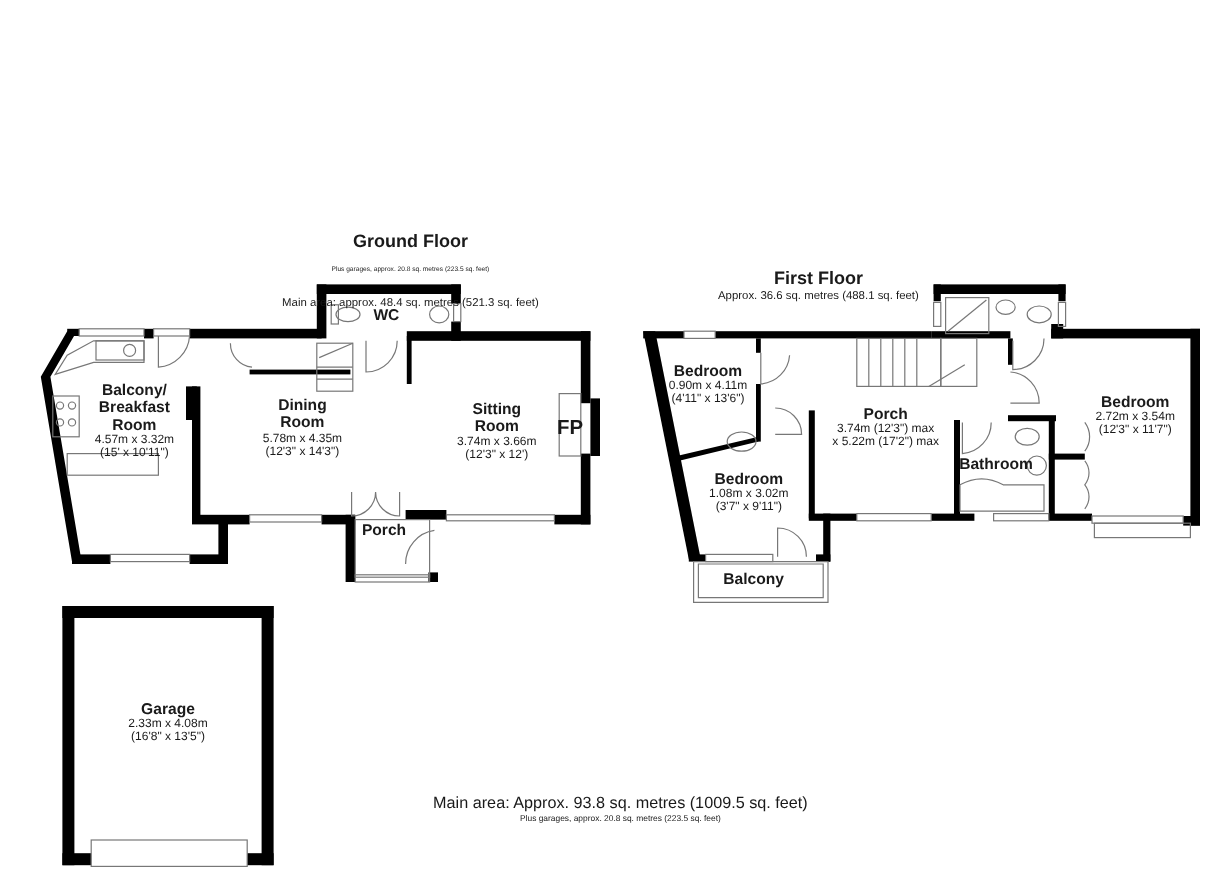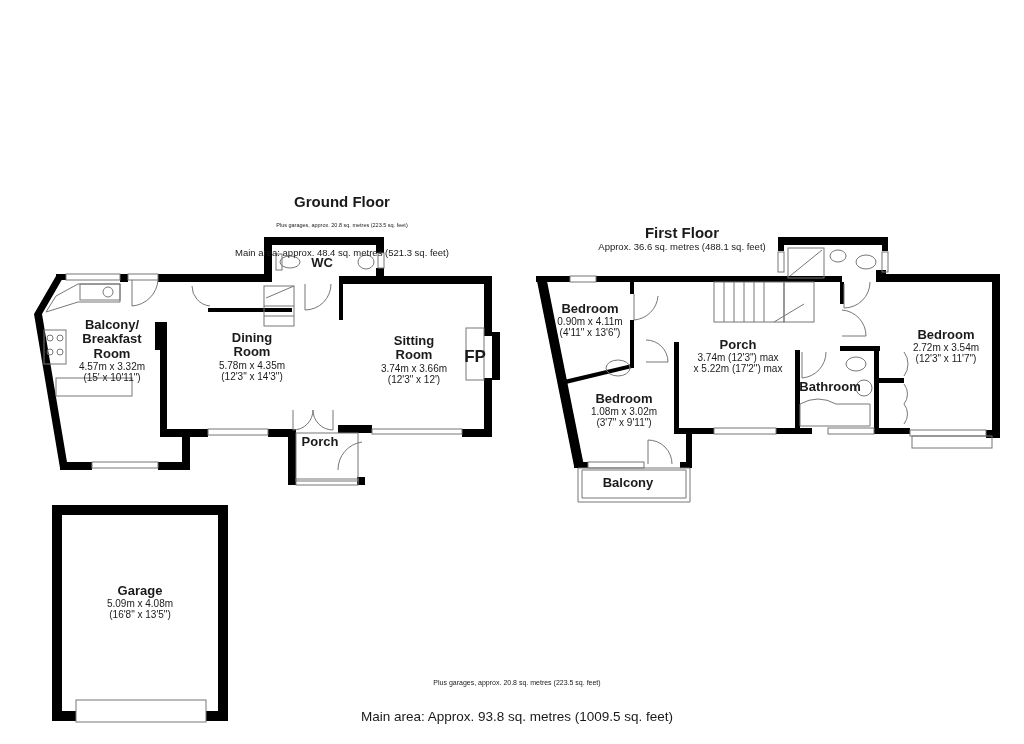--- a/index.html
+++ b/index.html
@@ -192,21 +192,21 @@
   <div class="room-dim">3.74m x 3.66m</div>
   <div class="room-dim">(12'3" x 12')</div>
 </div>
 
 <div class="lbl room-name" style="left:475px; top:348px; font-size:17px;">FP</div>
 <div class="lbl room-name" style="left:322px; top:256px;">WC</div>
 <div class="lbl room-name" style="left:320px; top:435px;">Porch</div>
 
 <div class="lbl" style="left:140px; top:584px;">
   <div class="room-name">Garage</div>
-  <div class="room-dim">5.09m x 4.08m</div>
+  <div class="room-dim">2.33m x 4.08m</div>
   <div class="room-dim">(16'8" x 13'5")</div>
 </div>
 
 <div class="lbl" style="left:590px; top:302px;">
   <div class="room-name">Bedroom</div>
   <div class="room-dim">0.90m x 4.11m</div>
   <div class="room-dim">(4'11" x 13'6")</div>
 </div>
 
 <div class="lbl" style="left:624px; top:392px;">
@@ -225,15 +225,15 @@
 
 <div class="lbl" style="left:946px; top:328px;">
   <div class="room-name">Bedroom</div>
   <div class="room-dim">2.72m x 3.54m</div>
   <div class="room-dim">(12'3" x 11'7")</div>
 </div>
 
 <div class="lbl room-name" style="left:628px; top:476px;">Balcony</div>
 
 <div>
-  <div class="lbl summary-main" style="left:517px; top:662px;margin-top:48px;">Main area: Approx. 93.8 sq. metres (1009.5 sq. feet)</div>
+  <div class="lbl summary-main" style="left:517px; top:662px;">Main area: Approx. 93.8 sq. metres (1009.5 sq. feet)</div>
   <div class="lbl summary-sub" style="left:517px; top:679px;">Plus garages, approx. 20.8 sq. metres (223.5 sq. feet)</div>
 </div>
 
 </body></html>

